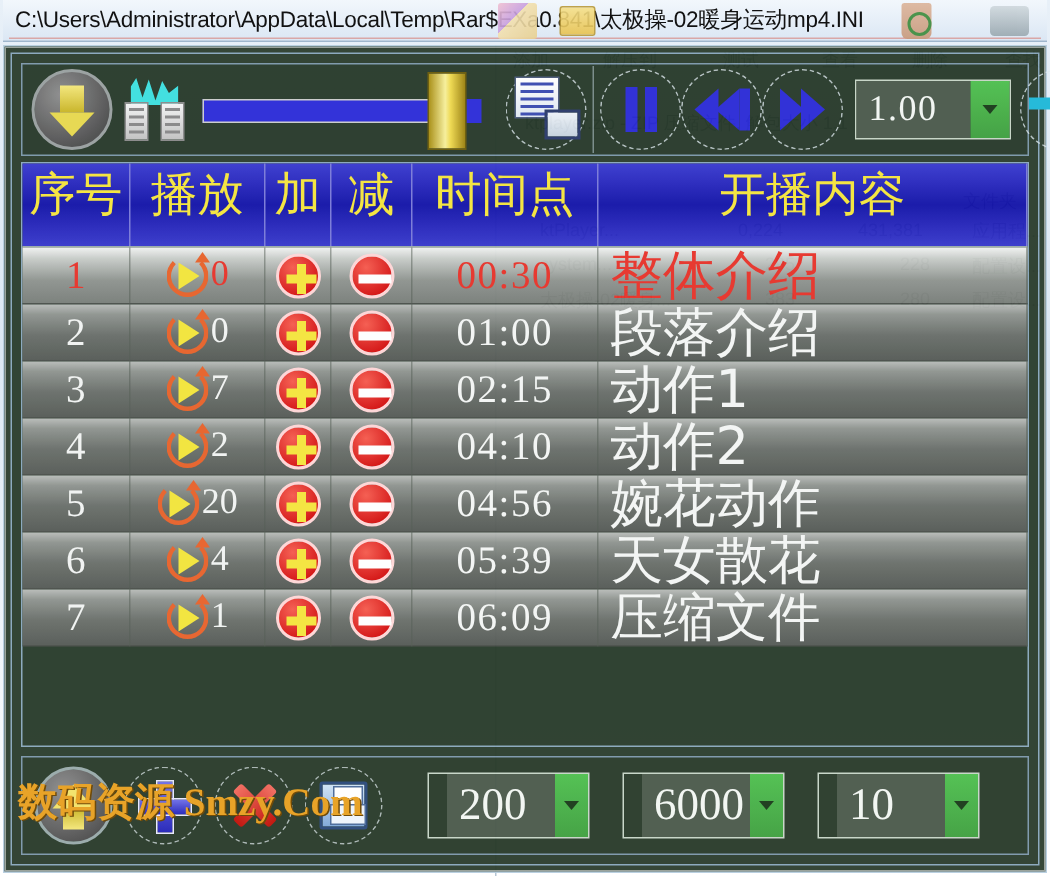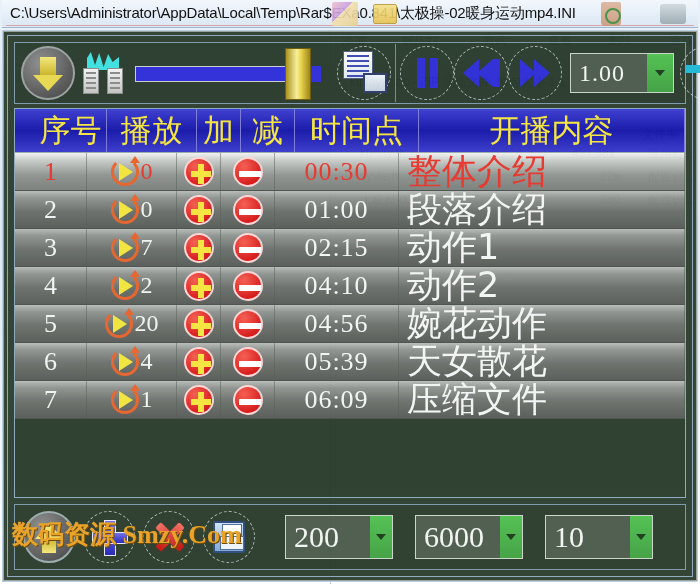--- a/index.html
+++ b/index.html
@@ -178,24 +178,23 @@
   .ico-exit .ar { position:absolute; left:0; top:12px; width:20px; height:8px; background:#1fb8d8;}
   .ico-exit .ar:after { content:""; position:absolute; right:-10px; top:-6px;
     border-top:10px solid transparent; border-bottom:10px solid transparent; border-left:12px solid #1fb8d8;}
 
   
   .table-area {
     position: absolute; left: 6px; top: 72px; right: 6px; bottom: 78px;
     border: 1px solid #8aa8bd; background: rgba(40,58,42,0.55);
   }
   .thead {
-    display: flex; height: 44px;
+    display: flex; height: 56px;
     background: linear-gradient(#3a3ad0, #1414a8 50%, #3838cc);
     border-bottom: 1px solid #9aa;
-    padding-left: 20px;
   }
   .thead .th {
     color: #f5e53c; font-size: 31px; line-height: 42px;
     font-family: "DejaVu Sans", sans-serif;
     text-align: center; border-right: 1px solid #7a7ad8;
     overflow: hidden; white-space: nowrap;
   }
   .c0 { width: 72px; } .c1 { width: 90px; } .c2 { width: 44px; }
   .c3 { width: 54px; } .c4 { width: 124px; } .c5 { flex: 1; }
   .tbody { position: relative; }
@@ -259,21 +258,21 @@
   .ico-x:before { transform: rotate(45deg); } .ico-x:after { transform: rotate(-45deg); }
   .ico-save { width:32px; height:32px; background: linear-gradient(#cfe2f5,#7fa8d8);
     border:2px solid #2a4a7a; border-radius:2px; position:relative; }
   .ico-save:before { content:""; position:absolute; left:7px; top:1px; width:18px; height:11px; background:#fff; border:1px solid #4a6a9a;}
   .ico-save:after { content:""; position:absolute; left:5px; bottom:1px; width:22px; height:12px; background:#eef4fb; border:1px solid #4a6a9a;}
   .watermark {
     position:absolute; left: 4px; bottom: 24px; font-size: 26px; font-weight: bold;
     color: #e8a020; text-shadow: 1px 1px 0 #6a4400; pointer-events:none; white-space:nowrap;
     font-family: "Liberation Serif", serif;
   }
-  .combo-sm { position: relative; width: 108px; height: 44px; border:1px solid #c7d6c7; display:flex; margin-left: 22px; flex:0 0 auto;}
+  .combo-sm { position: relative; width: 108px; height: 44px; border:1px solid #c7d6c7; display:flex; margin-left: 22px; flex:0 0 auto;padding-left:12px;}
   .combo-sm .val { flex:1; background:#4c5a4c; color:#f2f6f2; font-size:30px; line-height:42px; padding-left:8px;
       font-family:"Liberation Serif", serif; }
   .combo-sm .drop { width:22px; background: linear-gradient(#4fc04f,#3fa03f); display:flex; align-items:center; justify-content:center;}
 </style>
 </head>
 <body>
 
 <div id="root">
 
   <div class="winrar">

